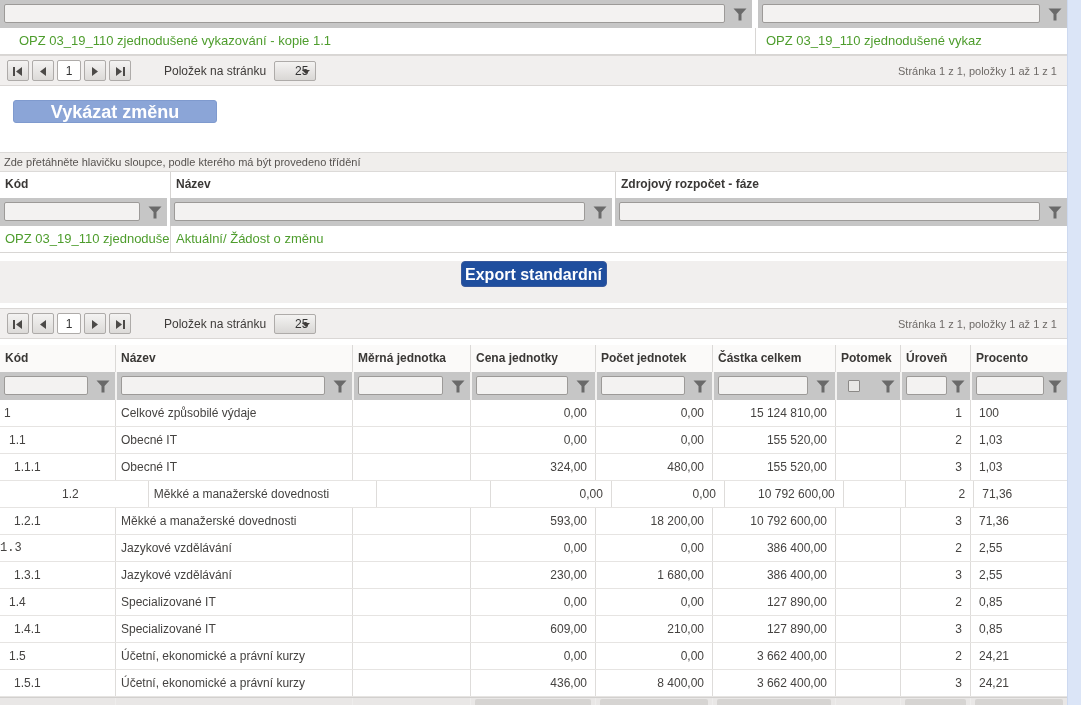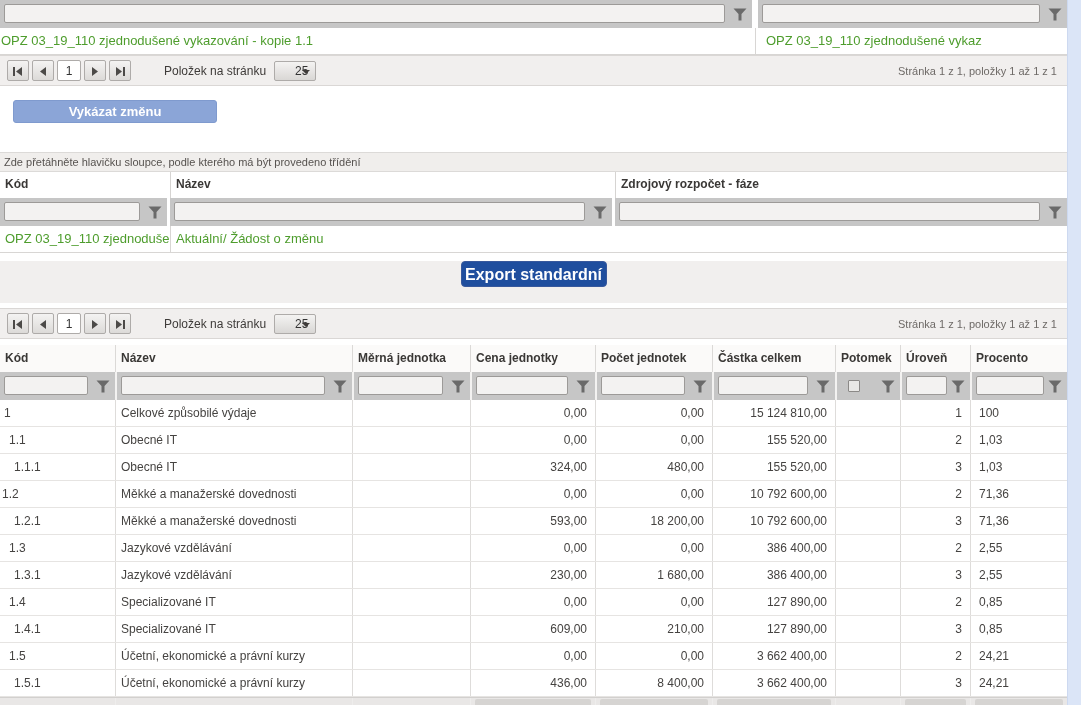--- a/index.html
+++ b/index.html
@@ -13,35 +13,35 @@
   .fcell{position:relative;background:#c6c6c6;height:100%}
   .fcell input{position:absolute;left:4px;top:4px;bottom:5px;right:27px;border:1px solid #9c9a98;background:#f3f2f1;border-radius:2px;font-size:12px;padding:0 4px;outline:none}
   .funnel{position:absolute;right:5px;top:7px;width:14px;height:13px;cursor:pointer}
 
   
   .t1f{height:28px}
   .t1f .fc0{width:752px;margin-right:6px}
   .t1f .fc1{flex:1}
   .t1d{height:27px;display:flex;border-bottom:1px solid #d8d6d4;background:#fff}
   .t1d .cell{line-height:26px;font-size:13px;color:#4e9d2d;white-space:nowrap;overflow:hidden}
-  .t1d .cell0{width:755px;padding-left:1px}
+  .t1d .cell0{width:755px;padding-left:19px}
   .t1d .cell1{flex:1;border-left:1px solid #d8d6d4;padding-left:10px}
 
   
   .pbar{height:31px;background:#f1efee;border-top:1px solid #dad7d5;border-bottom:1px solid #dad7d5;display:flex;align-items:center;position:relative;padding-left:7px}
   .pbtn{width:22px;height:21px;background:linear-gradient(#f4f3f2,#dcdad8);border:1px solid #aeaba9;border-radius:2px;margin-right:3px;display:flex;align-items:center;justify-content:center;cursor:pointer}
   .pcur{width:24px;height:21px;background:#fff;border:1px solid #aeaba9;text-align:center;font-size:12px;border-radius:2px;margin-right:3px;outline:none;color:#333}
   .psize-label{margin-left:30px;font-size:12px;color:#3e3b39}
   .psel{margin-left:8px;width:42px;height:20px;background:linear-gradient(#f4f3f2,#d9d7d5);border:1px solid #aeaba9;border-radius:2px;font-size:12px;color:#333;padding-left:20px;line-height:18px;position:relative;cursor:pointer}
   .psel::after{content:"";position:absolute;right:5px;top:8px;border:4px solid transparent;border-top-color:#3e3b39}
   .pinfo{position:absolute;right:10px;font-size:11px;color:#6e6a67}
 
   .gap14{height:14px}.gap29{height:29px}.gap6{height:6px}.gap5{height:5px}
 
-  .btn-report{display:block;margin-left:13px;width:204px;height:23px;background:#8ba5d7;border:1px solid #7f9ace;border-radius:3px;color:#fff;font-weight:bold;font-size:13px;text-align:center;line-height:20px;cursor:pointer}
+  .btn-report{display:block;margin-left:13px;width:204px;height:23px;background:#8ba5d7;border:1px solid #7f9ace;border-radius:3px;color:#fff;font-weight:bold;font-size:18px;text-align:center;line-height:20px;cursor:pointer}
   .export-bar{height:42px;background:#f1efee}
   .btn-export{display:block;margin:8px auto 0;width:146px;height:26px;background:#1f4e9e;border:1px solid #37589c;border-radius:4px;color:#fff;font-weight:bold;font-size:16px;line-height:23px;text-align:center;cursor:pointer}
 
   .hint{height:20px;background:#f0eeec;border-top:1px solid #dcdad8;border-bottom:1px solid #dcdad8;font-size:11px;color:#56524f;line-height:18px;padding-left:4px}
 
   
   .t2h{height:26px;display:flex;background:#fff;font-weight:bold;font-size:12px;color:#3a3836}
   .t2h div{line-height:25px;padding-left:5px;white-space:nowrap;overflow:hidden}
   .t2h div + div{border-left:1px solid #d6d4d2}
   .t2c0{width:170px}.t2c1{width:445px}.t2c2{width:452px}
@@ -304,21 +304,21 @@
           <div class="t3c c1 left5">Obecné IT</div>
           <div class="t3c c2 left5"></div>
           <div class="t3c c3 num">324,00</div>
           <div class="t3c c4 num">480,00</div>
           <div class="t3c c5 num">155 520,00</div>
           <div class="t3c c6"></div>
           <div class="t3c c7 num">3</div>
           <div class="t3c c8 left8">1,03</div>
         </div>
         <div class="t3r">
-          <div class="t3c c0" style="padding-left: 2px;">1.2</div>
+          <div class="t3c c0" style="padding-left: 26px; margin-left: 36px;">1.2</div>
           <div class="t3c c1 left5">Měkké a manažerské dovednosti</div>
           <div class="t3c c2 left5"></div>
           <div class="t3c c3 num">0,00</div>
           <div class="t3c c4 num">0,00</div>
           <div class="t3c c5 num">10 792 600,00</div>
           <div class="t3c c6"></div>
           <div class="t3c c7 num">2</div>
           <div class="t3c c8 left8">71,36</div>
         </div>
         <div class="t3r">
@@ -326,21 +326,21 @@
           <div class="t3c c1 left5">Měkké a manažerské dovednosti</div>
           <div class="t3c c2 left5"></div>
           <div class="t3c c3 num">593,00</div>
           <div class="t3c c4 num">18 200,00</div>
           <div class="t3c c5 num">10 792 600,00</div>
           <div class="t3c c6"></div>
           <div class="t3c c7 num">3</div>
           <div class="t3c c8 left8">71,36</div>
         </div>
         <div class="t3r">
-          <div class="t3c c0" style="padding-left: 9px;">1.3</div>
+          <div class="t3c c0" style=" font-family: Liberation Mono, monospace;">1.3</div>
           <div class="t3c c1 left5">Jazykové vzdělávání</div>
           <div class="t3c c2 left5"></div>
           <div class="t3c c3 num">0,00</div>
           <div class="t3c c4 num">0,00</div>
           <div class="t3c c5 num">386 400,00</div>
           <div class="t3c c6"></div>
           <div class="t3c c7 num">2</div>
           <div class="t3c c8 left8">2,55</div>
         </div>
         <div class="t3r">

